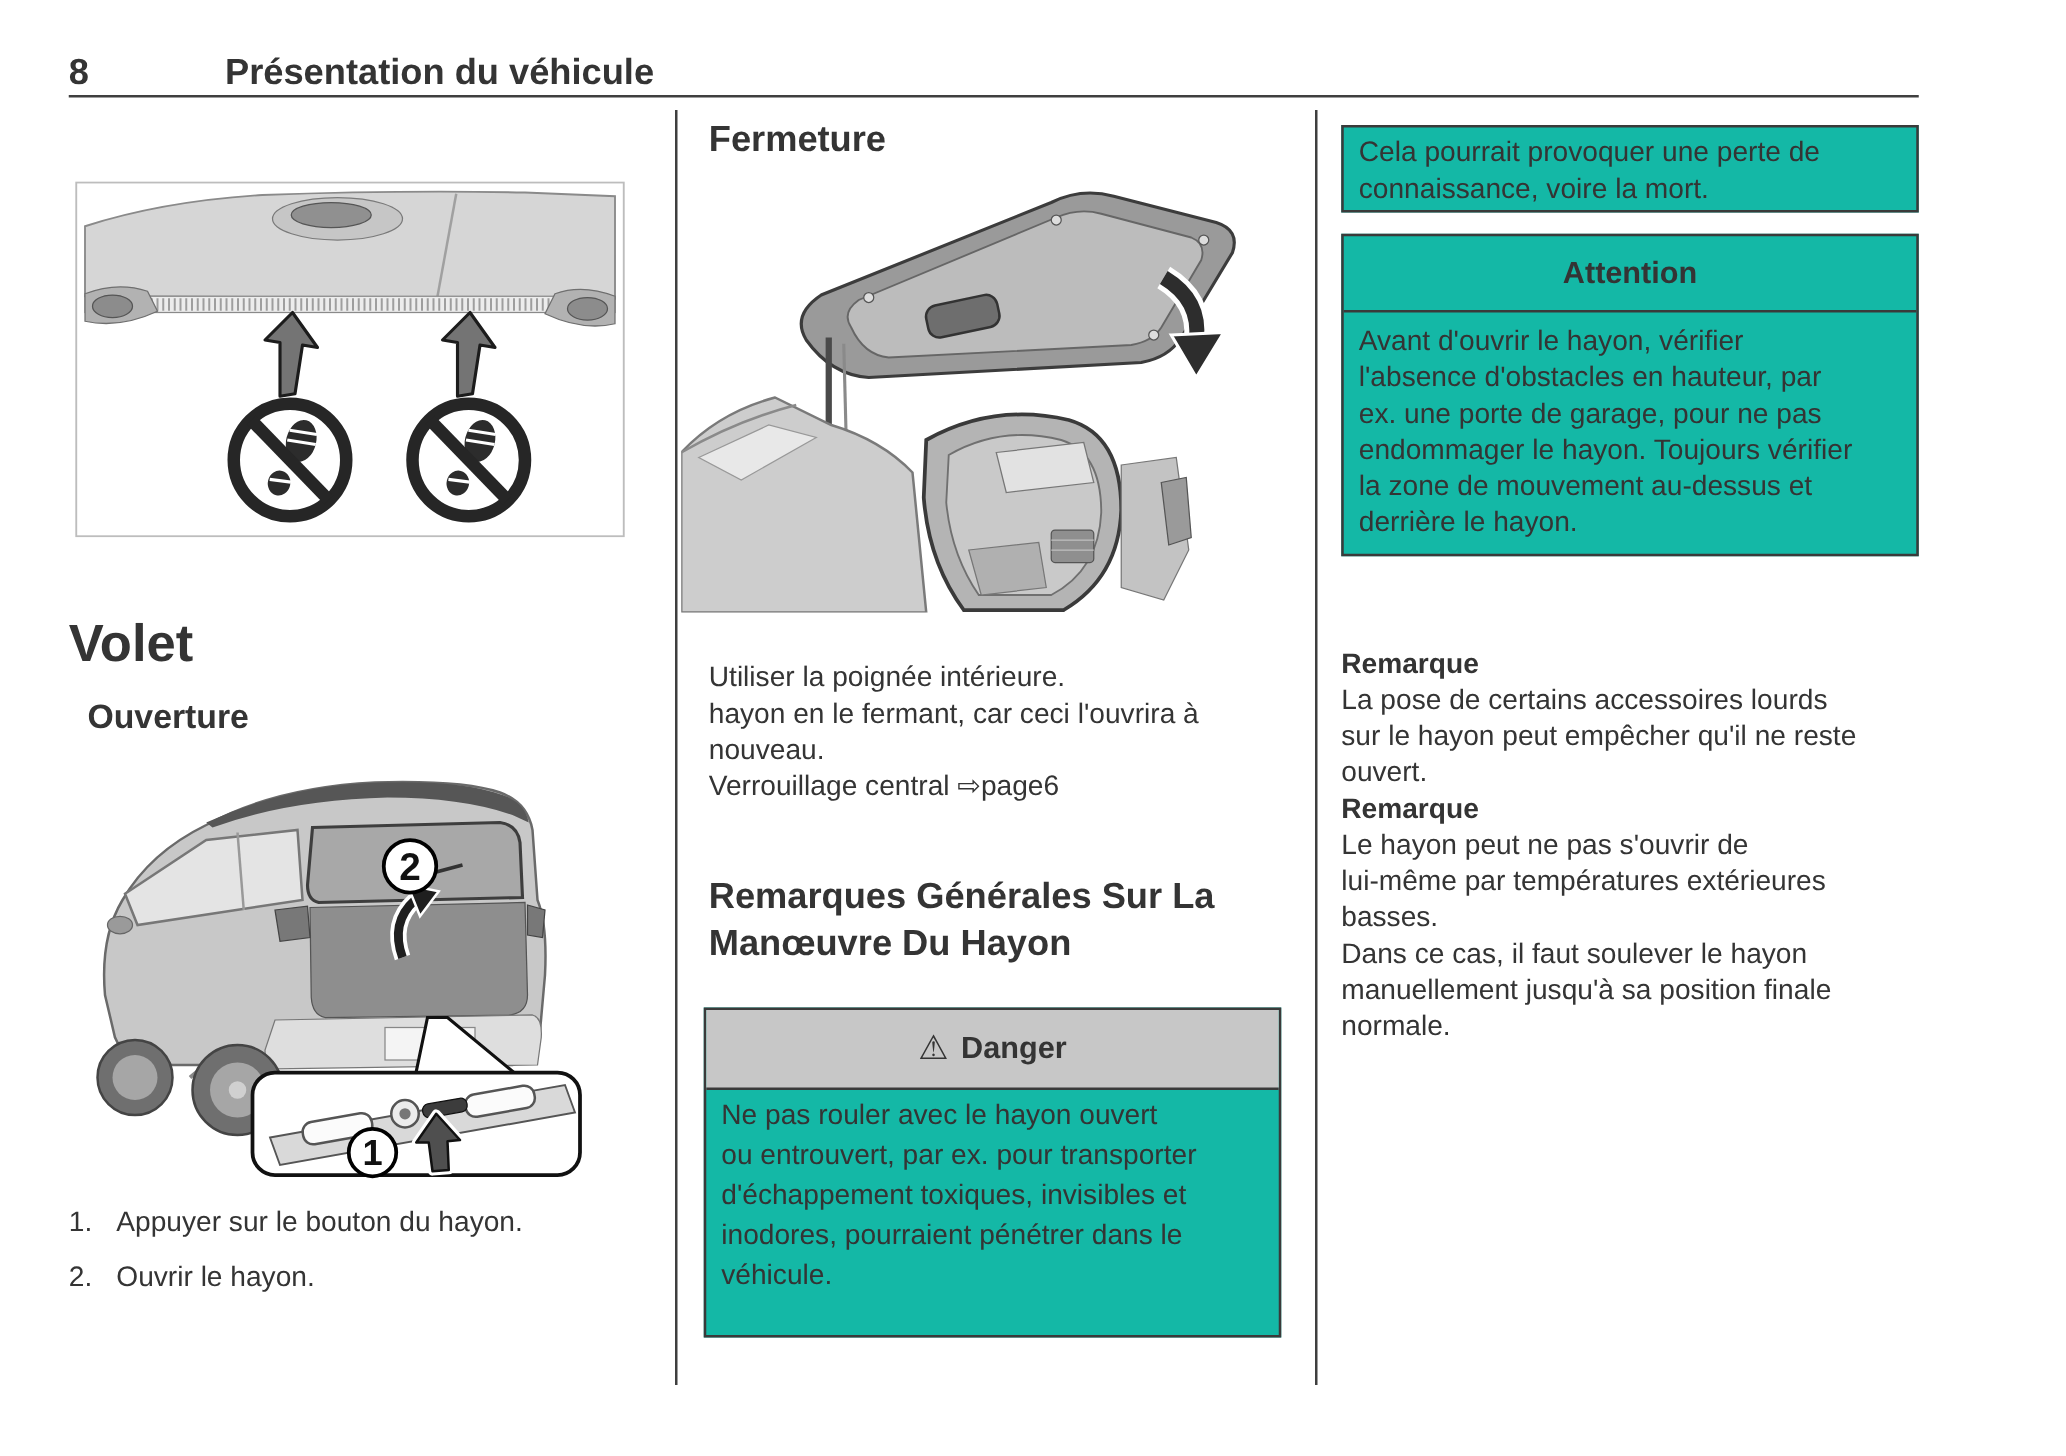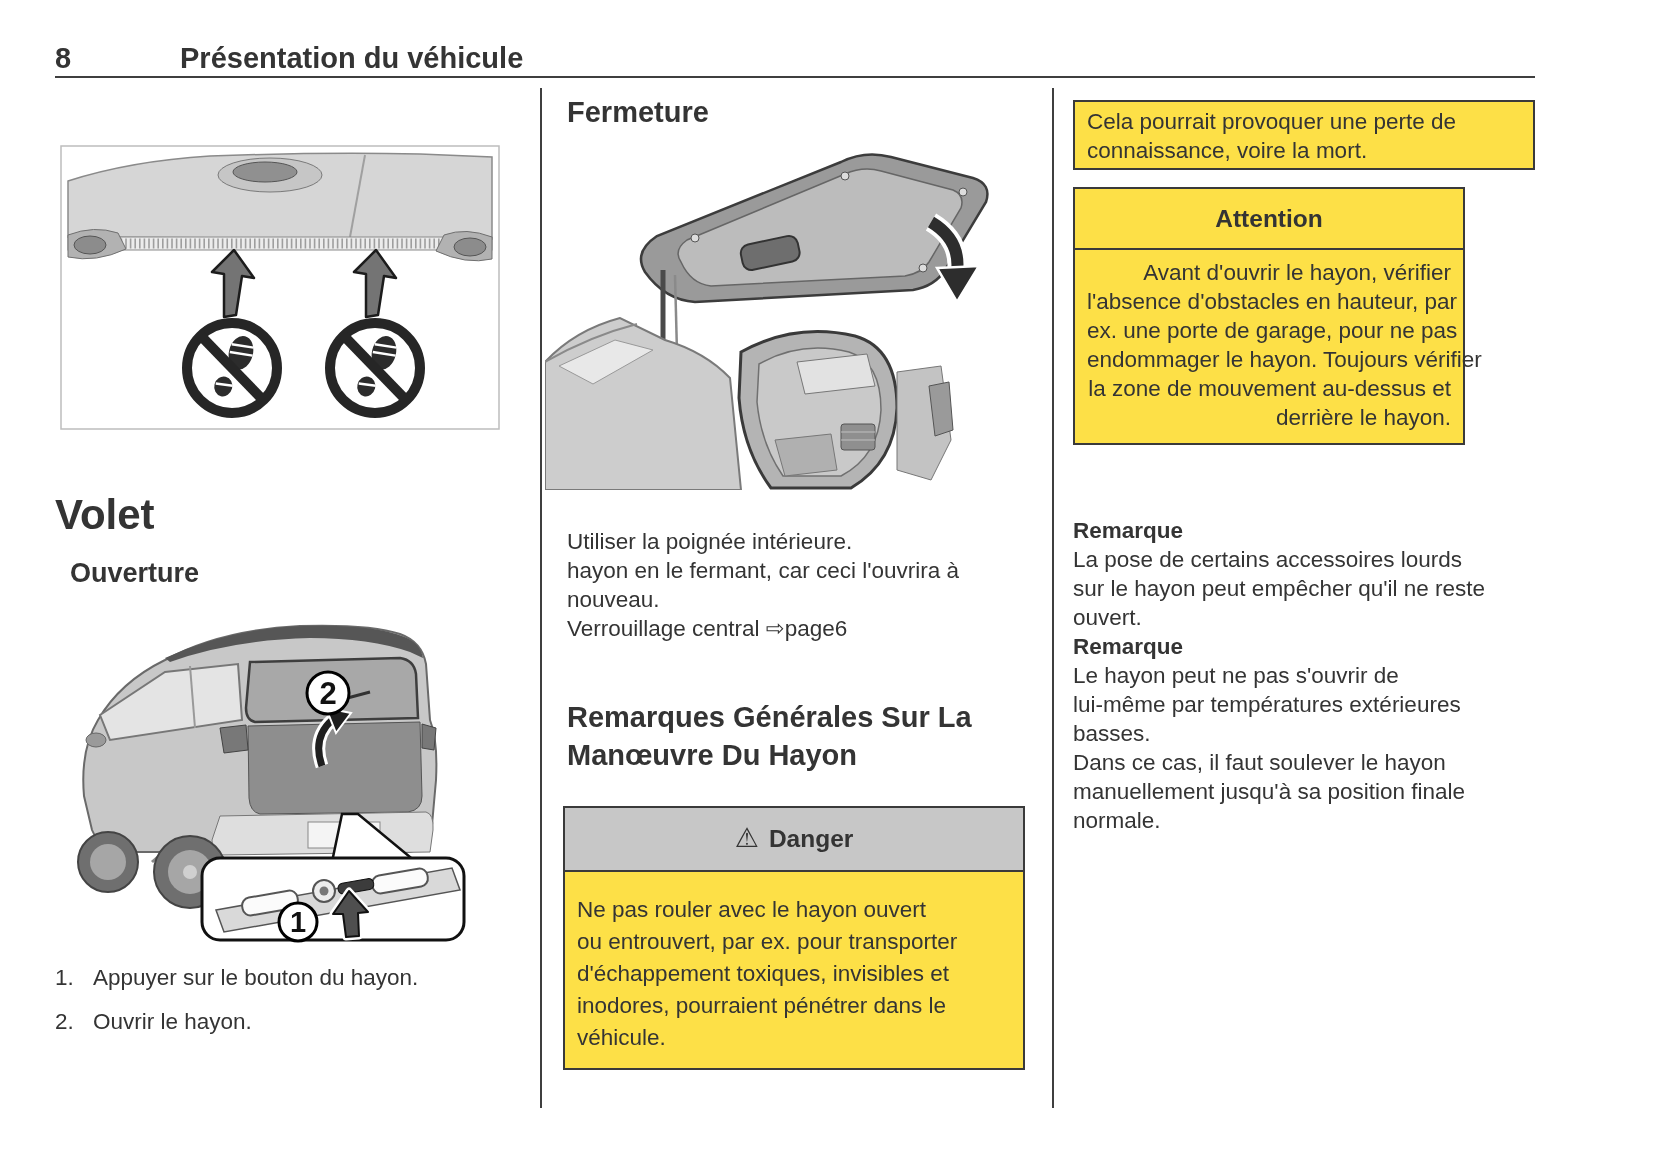--- a/index.html
+++ b/index.html
@@ -10,28 +10,28 @@
   }
   .t { position:absolute; }
   .body { font-size:22.5px; line-height:29px; color:#343434; white-space:nowrap; }
   .bold { font-weight:bold;margin-top:48px; }
   .h-page  { font-size:29px; font-weight:bold; white-space:nowrap; }
   .h-volet { font-size:42px; font-weight:bold; white-space:nowrap; }
   .h-sub   { font-size:27px; font-weight:bold; white-space:nowrap; }
   .h-sec   { font-size:29px; font-weight:bold; line-height:38px; white-space:nowrap; }
   .hrule { position:absolute; height:2px; background:#3f3f3f; }
   .vline { position:absolute; width:2px; background:#3f3f3f; }
-  .box { position:absolute; border:2px solid #3a3a3a; background:#fde047; box-sizing:border-box; }
+  .box { position:absolute; border:2px solid #3a3a3a; background:#14b8a6; box-sizing:border-box; }
   .box-head { border-bottom:2px solid #3a3a3a; font-size:24.5px; font-weight:bold;
               display:flex; align-items:center; justify-content:center; color:#343434; }
   .danger-head { background:#c7c7c7; height:62px; }
   .plain-head { height:59px; }
   .warn-glyph { font-size:27px; font-weight:normal; margin-right:10px; position:relative; top:-1px; }
   .box-body { padding:8px 12px 0 12px; }
-  .danger-body { line-height:32px; padding-top:22px; }
+  .danger-body { line-height:32px; padding-top:4px; }
   .step { display:flex; }
   .step .n { width:38px; flex:none; }
   svg text { font-family:"Liberation Sans","DejaVu Sans",sans-serif; }
 </style>
 </head>
 <body>
 
 <div class="page">
 
   <div class="t h-page" style="left:55px; top:42px;">8</div>
@@ -220,21 +220,21 @@
     </div>
   </div>
 
   <div class="box" style="left:1073px; top:100px; width:462px; height:70px;">
     <div class="box-body body" style="padding-top:5px;">
       <div>Cela pourrait provoquer une perte de</div>
       <div>connaissance, voire la mort.</div>
     </div>
   </div>
 
-  <div class="box" style="left:1073px; top:187px; width:392px; height:258px;text-align:right;">
+  <div class="box" style="left:1073px; top:187px; width:462px; height:258px;">
     <div class="box-head plain-head">
       <span>Attention</span>
     </div>
     <div class="box-body body">
       <div>Avant d'ouvrir le hayon, vérifier</div>
       <div>l'absence d'obstacles en hauteur, par</div>
       <div>ex. une porte de garage, pour ne pas</div>
       <div>endommager le hayon. Toujours vérifier</div>
       <div>la zone de mouvement au-dessus et</div>
       <div>derrière le hayon.</div>

